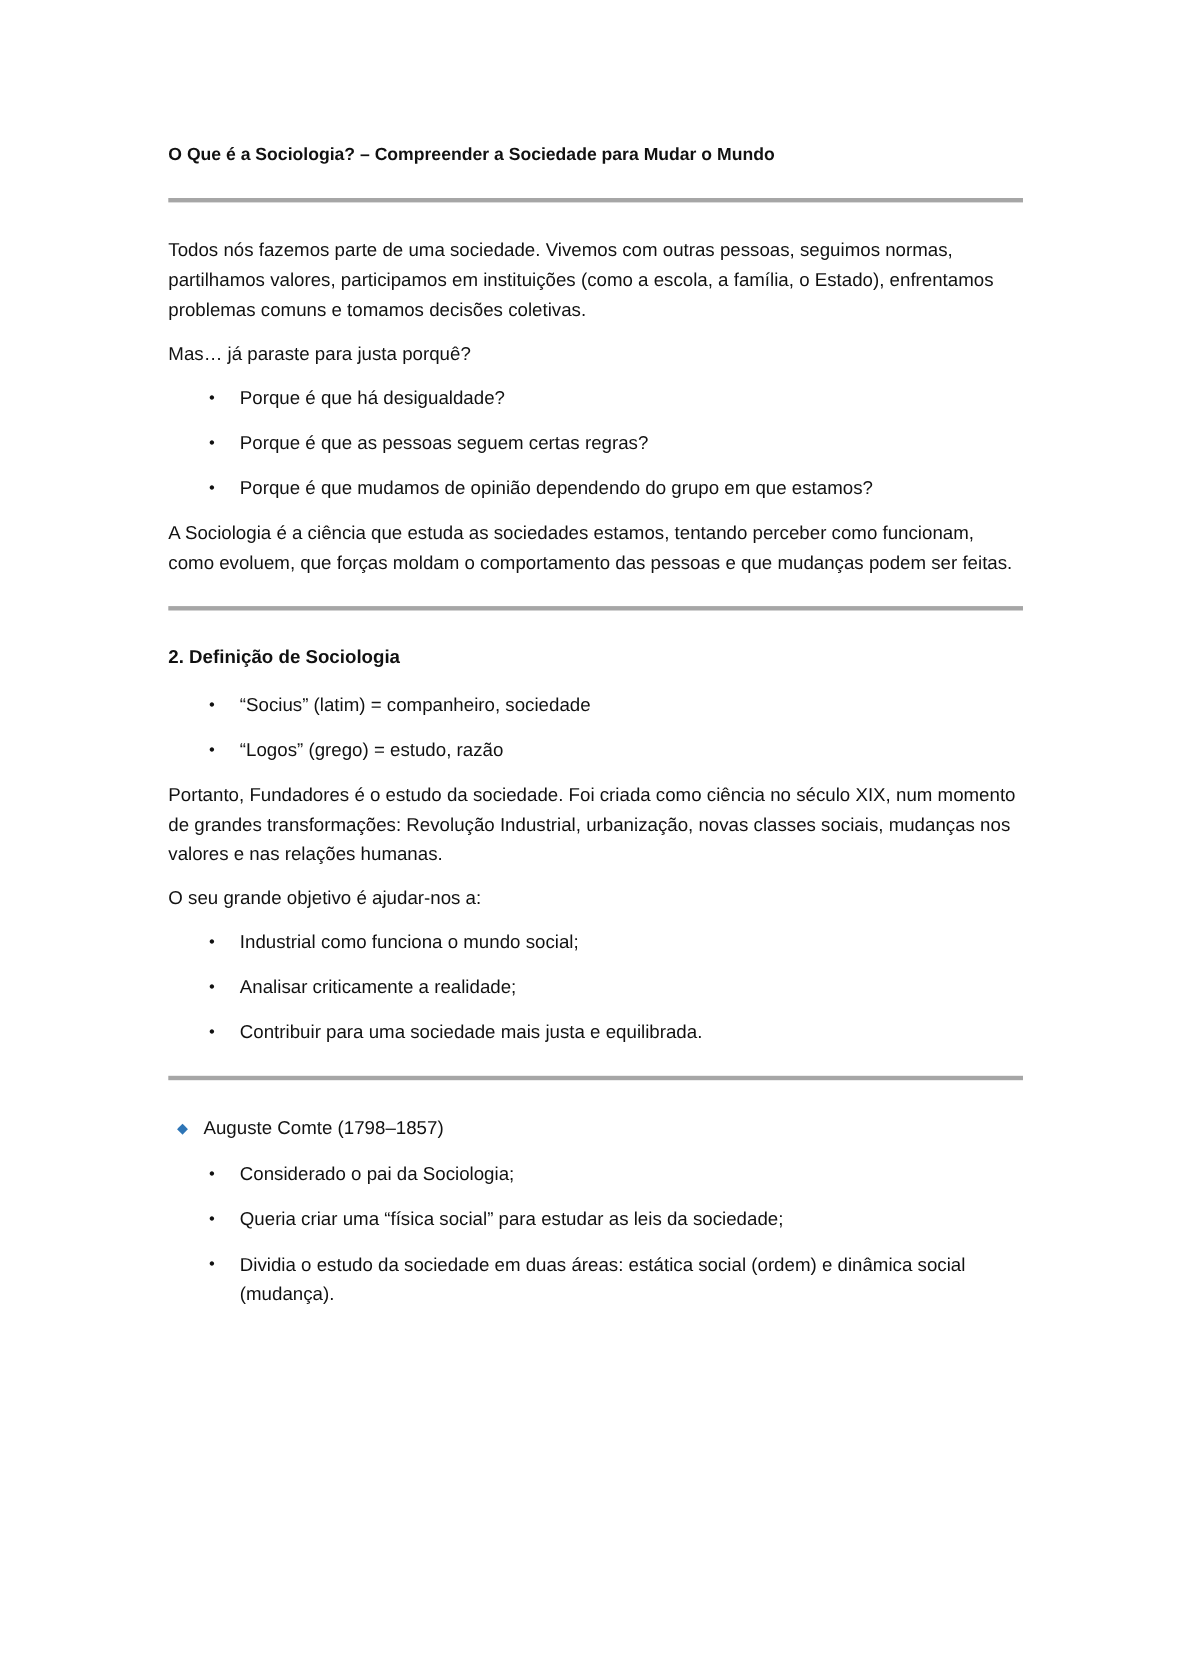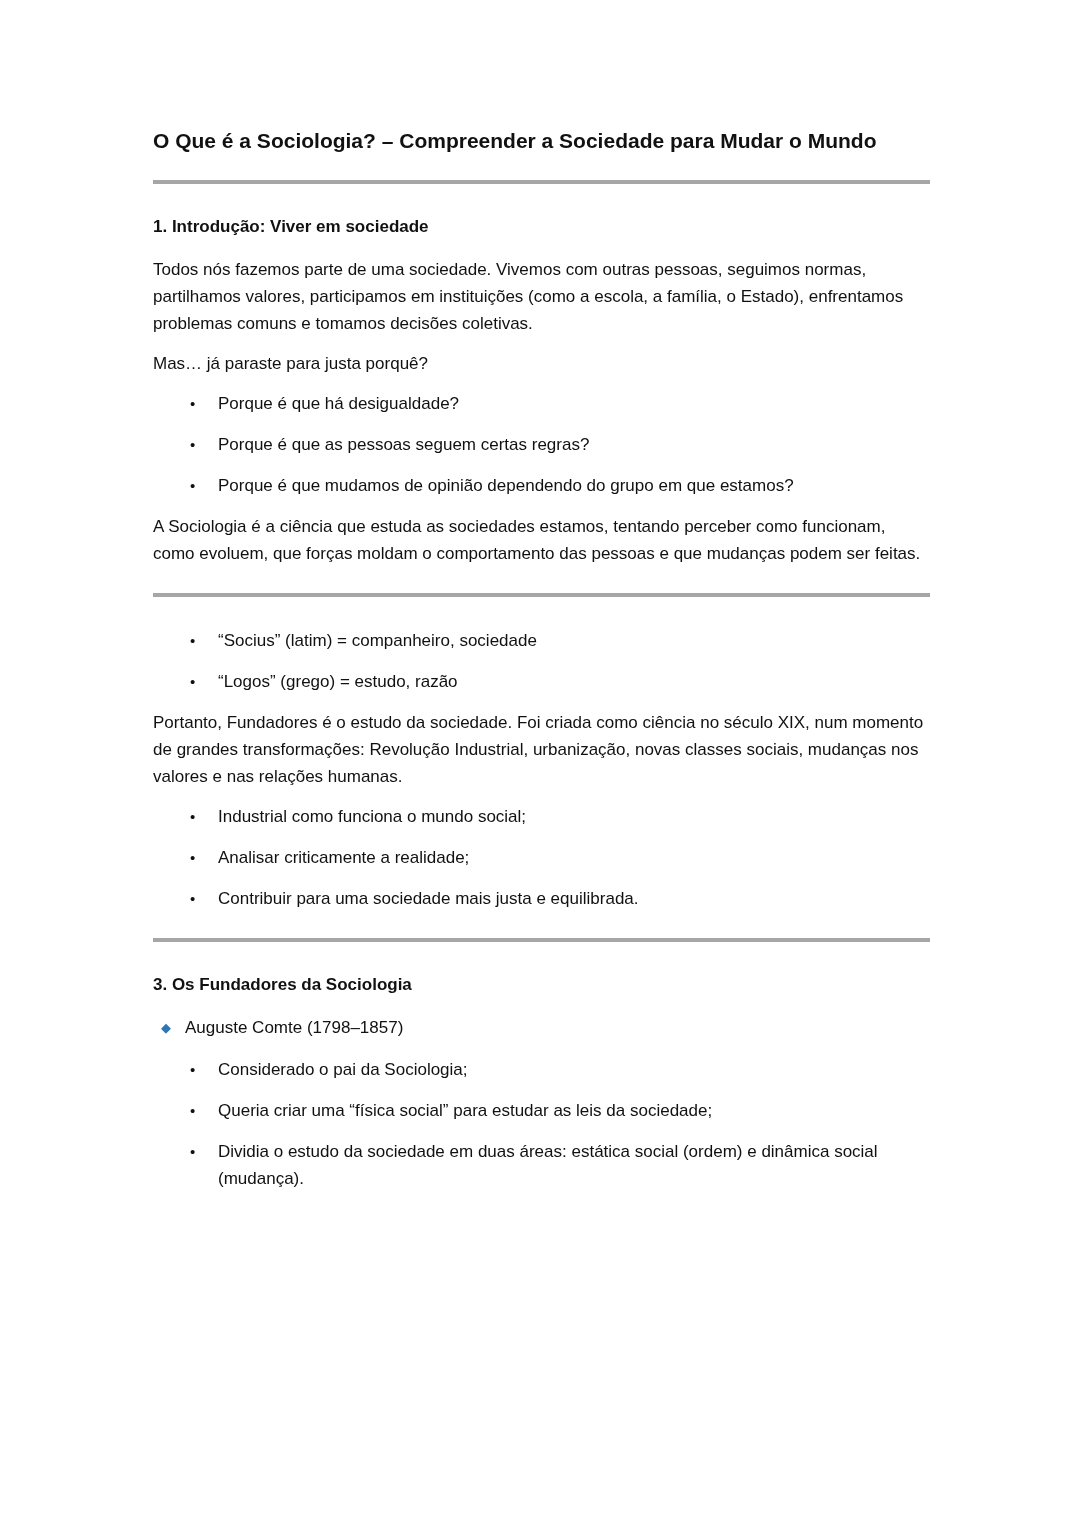--- a/index.html
+++ b/index.html
@@ -8,21 +8,21 @@
     width: 1080px;
     height: 1527px;
     overflow: hidden;
     font-family: "Liberation Sans", sans-serif;
     color: var(--text, #111111);
   }
   .page {
     padding: 128px 150px 40px 153px;
   }
   .doc-title {
-    font-size: 21px;
+    font-size: 16px;
     font-weight: 700;
     line-height: 26px;
     margin-bottom: 16px;
   }
   .divider {
     border: none;
     height: 4px;
     background: var(--divider, #a6a6a6);
     margin: 26px 0 30px 0;
   }
@@ -73,21 +73,20 @@
 </head>
 <body>
 
 <div class="page">
 
   <h1 class="doc-title">O Que é a Sociologia? – Compreender a Sociedade para Mudar o Mundo</h1>
 
   <hr class="divider">
 
   <section>
-    <h2 class="section-heading">1. Introdução: Viver em sociedade</h2>
     <p class="para"><span>Todos nós fazemos parte de uma </span><span class="b">sociedade</span><span>. Vivemos com outras pessoas, seguimos normas, partilhamos valores, participamos em instituições (como a escola, a família, o Estado), enfrentamos problemas comuns e tomamos decisões coletivas.</span></p>
     <p class="para"><span>Mas… </span><span class="b">já paraste para justa porquê?</span></p>
     <ul class="bullets">
       <li class="bullet-item">
         <span class="bullet-glyph">•</span>
         <span class="li-text"><span>Porque é que há desigualdade?</span></span>
       </li>
       <li class="bullet-item">
         <span class="bullet-glyph">•</span>
         <span class="li-text"><span>Porque é que as pessoas seguem certas regras?</span></span>
@@ -96,51 +95,52 @@
         <span class="bullet-glyph">•</span>
         <span class="li-text"><span>Porque é que mudamos de opinião dependendo do grupo em que estamos?</span></span>
       </li>
     </ul>
     <p class="para"><span>A </span><span class="b">Sociologia</span><span> é a ciência que </span><span class="b">estuda as sociedades estamos</span><span>, tentando perceber como funcionam, como evoluem, que forças moldam o comportamento das pessoas e que mudanças podem ser feitas.</span></p>
   </section>
 
   <hr class="divider">
 
   <section>
+    <h2 class="section-heading">2. Definição de Sociologia</h2>
     <ul class="bullets">
       <li class="bullet-item">
         <span class="bullet-glyph">•</span>
         <span class="li-text"><span class="b">“Socius”</span><span> (latim) = companheiro, sociedade</span></span>
       </li>
       <li class="bullet-item">
         <span class="bullet-glyph">•</span>
         <span class="li-text"><span class="b">“Logos”</span><span> (grego) = estudo, razão</span></span>
       </li>
     </ul>
     <p class="para"><span>Portanto, Fundadores é o </span><span class="b">estudo da sociedade</span><span>. Foi criada como ciência no século XIX, num momento de grandes transformações: </span><span class="b">Revolução Industrial, urbanização, novas classes sociais, mudanças nos valores e nas relações humanas</span><span>.</span></p>
+    <p class="para"><span>O seu grande objetivo é ajudar-nos a:</span></p>
     <ul class="bullets">
       <li class="bullet-item">
         <span class="bullet-glyph">•</span>
         <span class="li-text"><span class="b">Industrial</span><span> como funciona o mundo social;</span></span>
       </li>
       <li class="bullet-item">
         <span class="bullet-glyph">•</span>
         <span class="li-text"><span class="b">Analisar criticamente</span><span> a realidade;</span></span>
       </li>
       <li class="bullet-item">
         <span class="bullet-glyph">•</span>
         <span class="li-text"><span class="b">Contribuir para uma sociedade mais justa</span><span> e equilibrada.</span></span>
       </li>
     </ul>
   </section>
 
   <hr class="divider">
 
   <section>
-    <h2 class="section-heading">3. Os Fundadores da Sociologia</h2>
     <ul class="bullets">
       <li class="diamond-item">
         <span class="diamond-glyph">◆</span>
         <span class="li-text"><span class="b">Auguste Comte (1798–1857)</span></span>
       </li>
     </ul>
     <ul class="bullets">
       <li class="bullet-item">
         <span class="bullet-glyph">•</span>
         <span class="li-text"><span>Considerado o </span><span class="b">pai da Sociologia</span><span>;</span></span>

